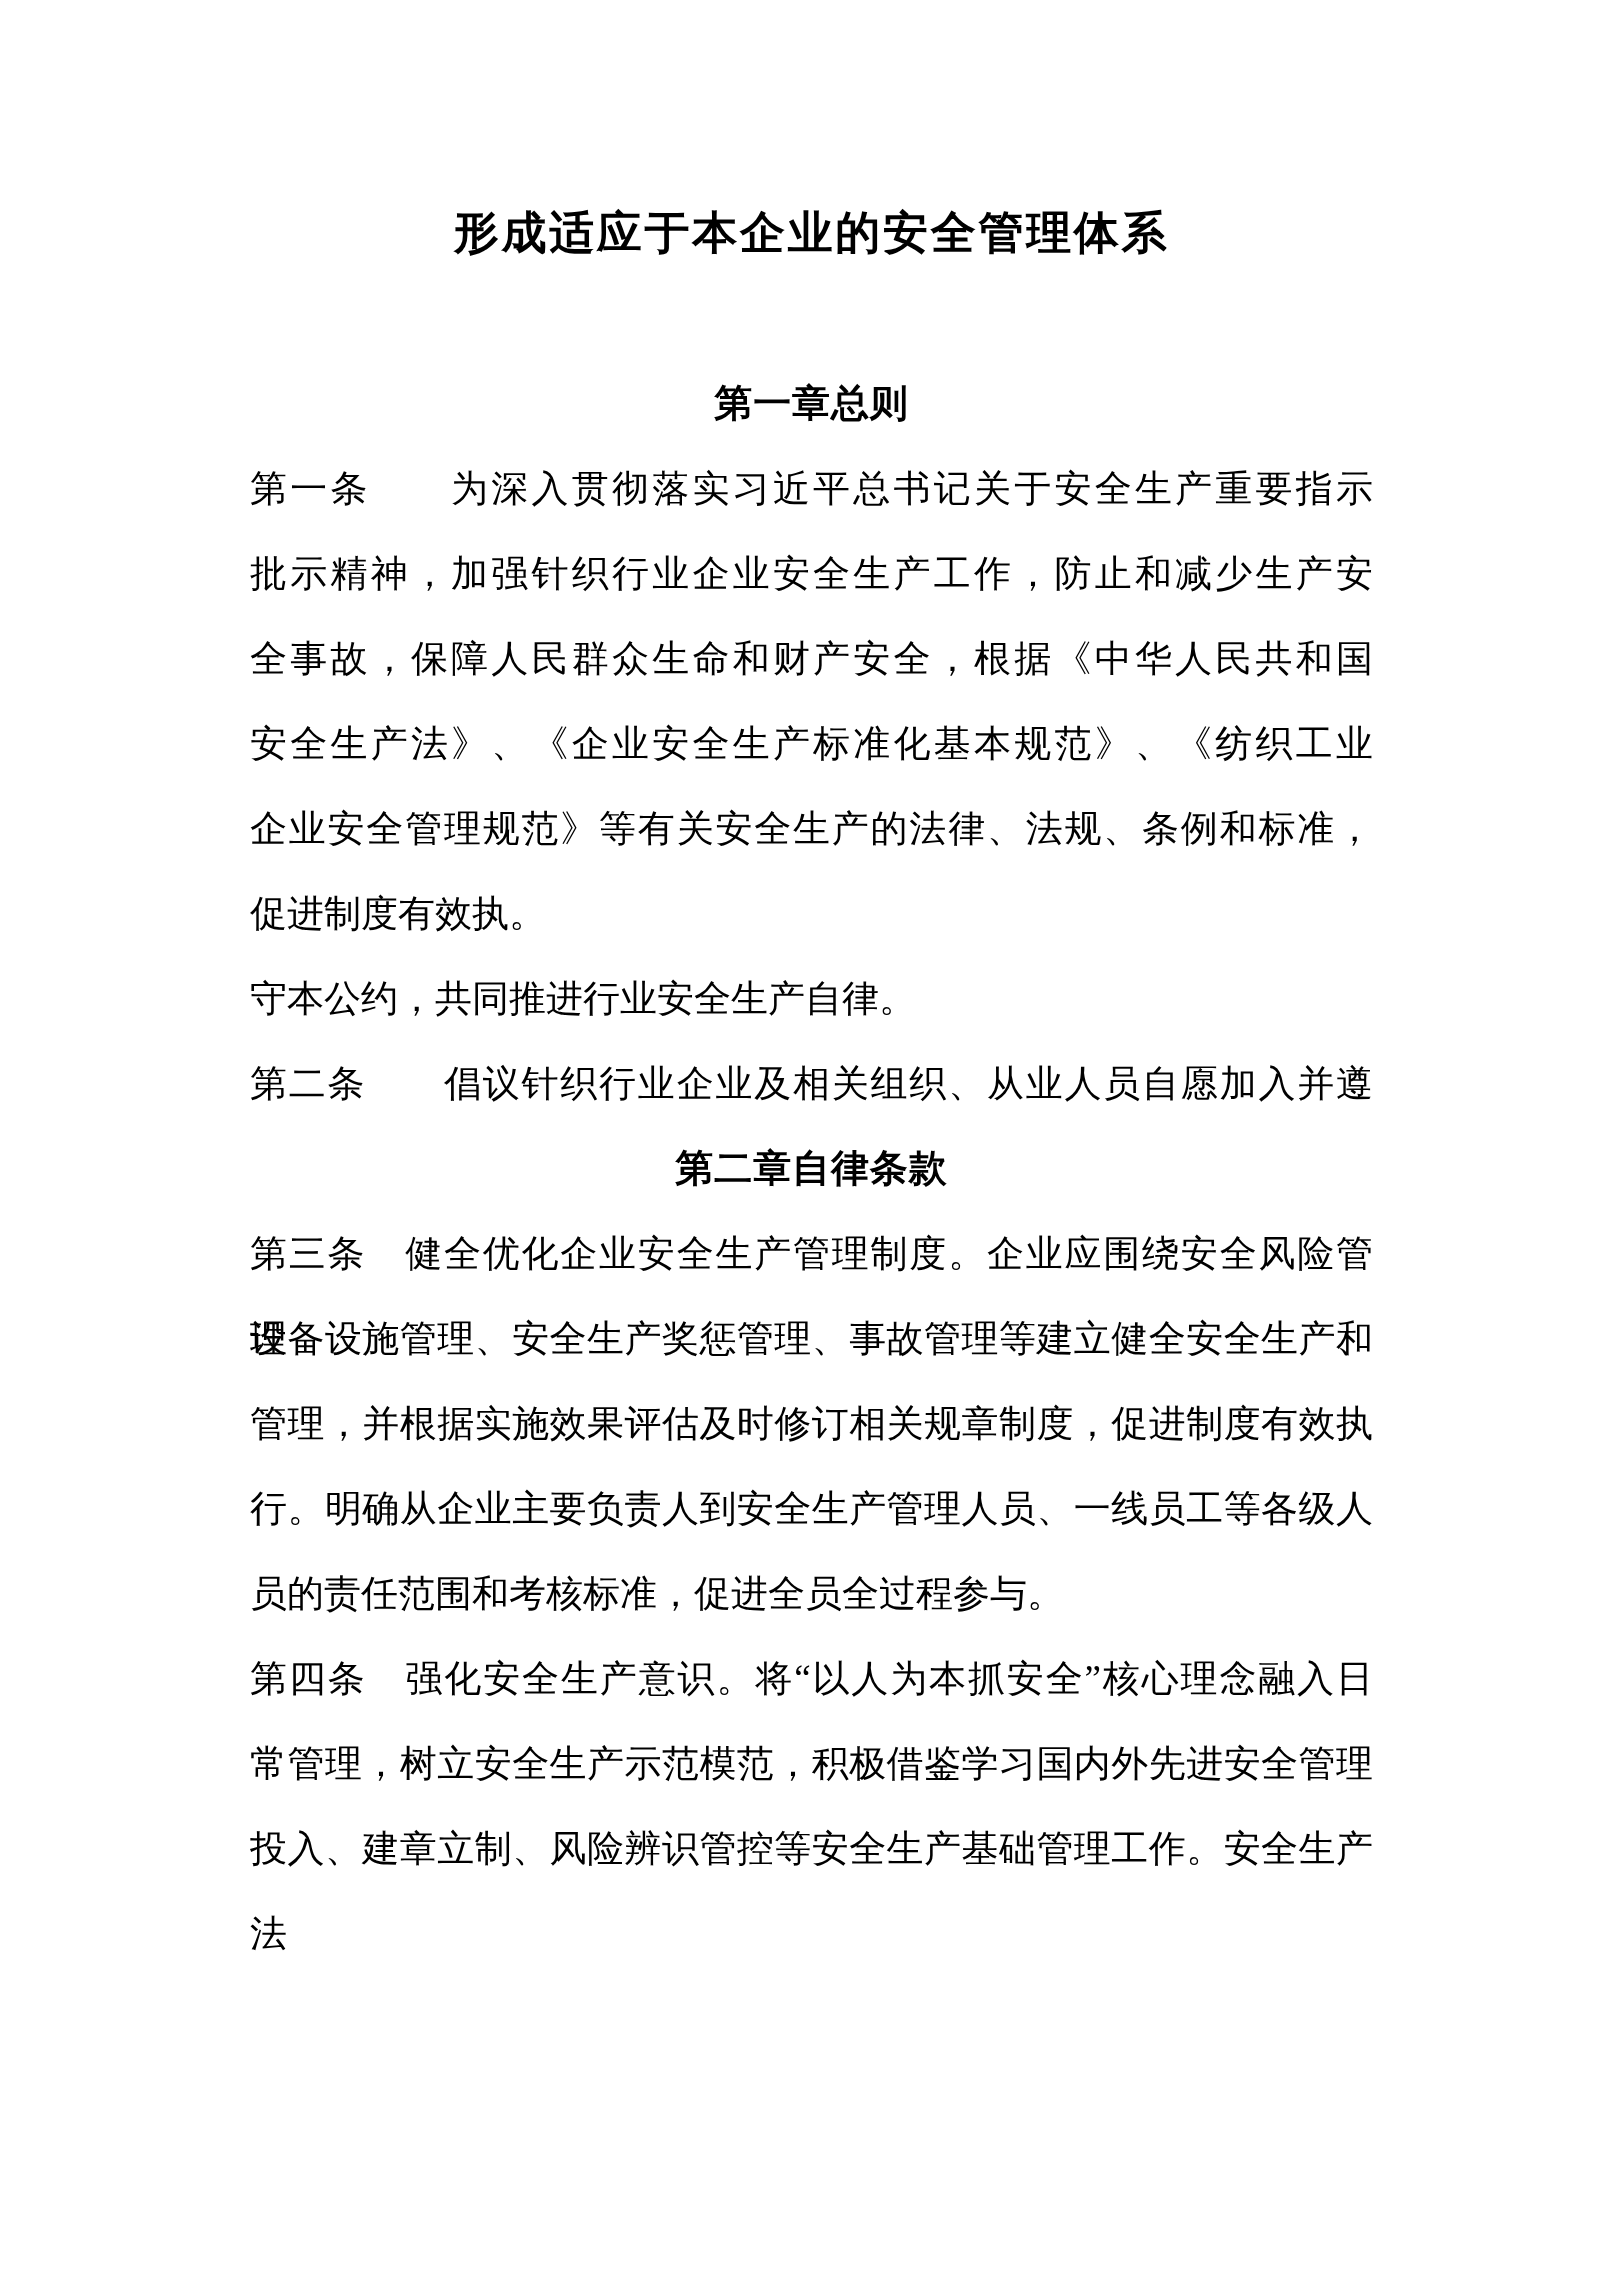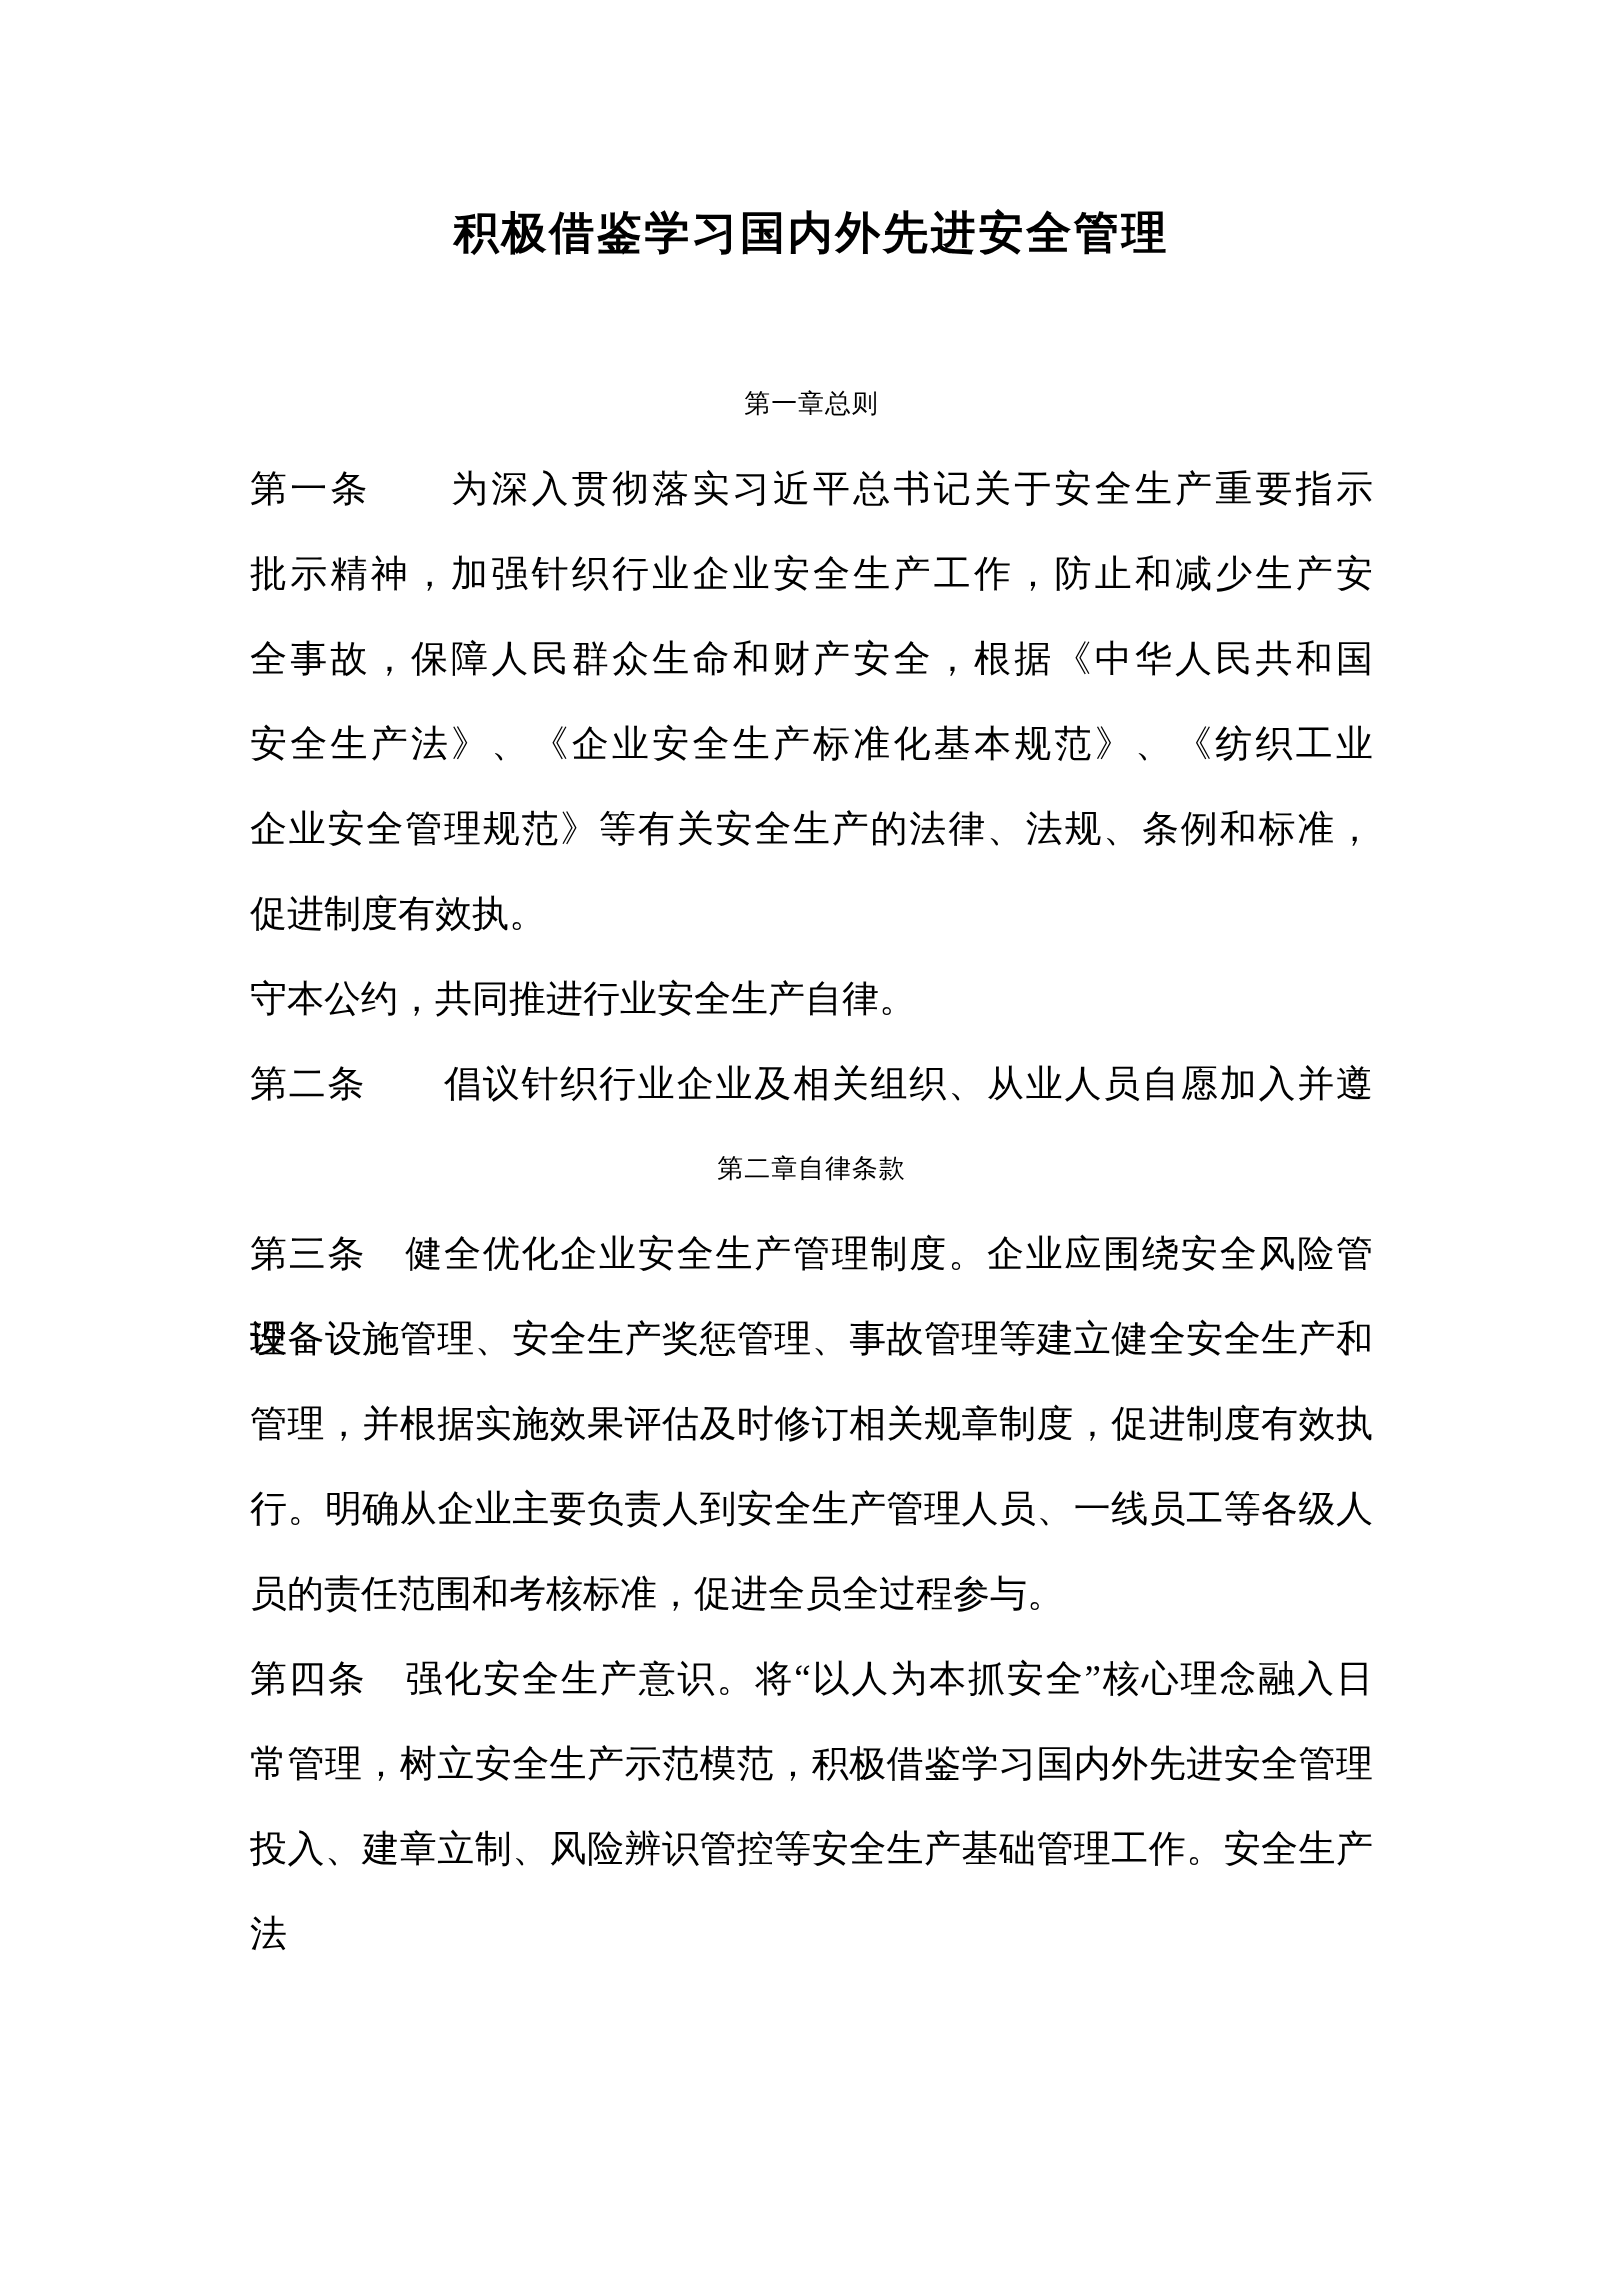--- a/index.html
+++ b/index.html
@@ -28,22 +28,22 @@
     white-space: nowrap;
   }
   .title {
     font-size: 45px;
     font-weight: bold;
     text-align: center;
     letter-spacing: 2.7px;
     white-space: nowrap;
   }
   .chapter {
-    font-size: 26px;
-    font-weight: normal;
+    font-size: 38px;
+    font-weight: bold;
     text-align: center;
     letter-spacing: 0.9px;
     white-space: nowrap;
   }
   .line {
     font-size: 37px;
     text-align: justify;
     text-align-last: justify;
     text-justify: inter-character;
     white-space: normal;
@@ -54,21 +54,21 @@
   }
   .spacer {
     height: 85px;
   }
 </style>
 </head>
 <body>
 
 <div class="page">
   <div class="content" id="doc-content">
-      <div class="block title">积极借鉴学习国内外先进安全管理</div>
+      <div class="block title">形成适应于本企业的安全管理体系</div>
       <div class="block spacer"></div>
       <div class="block chapter">第一章总则</div>
       <div class="block line">第一条　　为深入贯彻落实习近平总书记关于安全生产重要指示</div>
       <div class="block line">批示精神，加强针织行业企业安全生产工作，防止和减少生产安</div>
       <div class="block line">全事故，保障人民群众生命和财产安全，根据《中华人民共和国</div>
       <div class="block line">安全生产法》、《企业安全生产标准化基本规范》、《纺织工业</div>
       <div class="block line">企业安全管理规范》等有关安全生产的法律、法规、条例和标准，</div>
       <div class="block line last">促进制度有效执。</div>
       <div class="block line last">守本公约，共同推进行业安全生产自律。</div>
       <div class="block line">第二条　　倡议针织行业企业及相关组织、从业人员自愿加入并遵</div>

